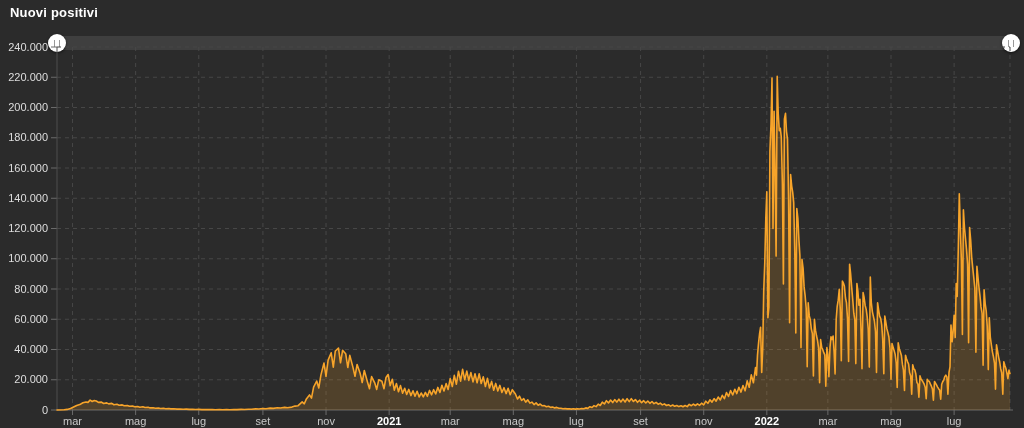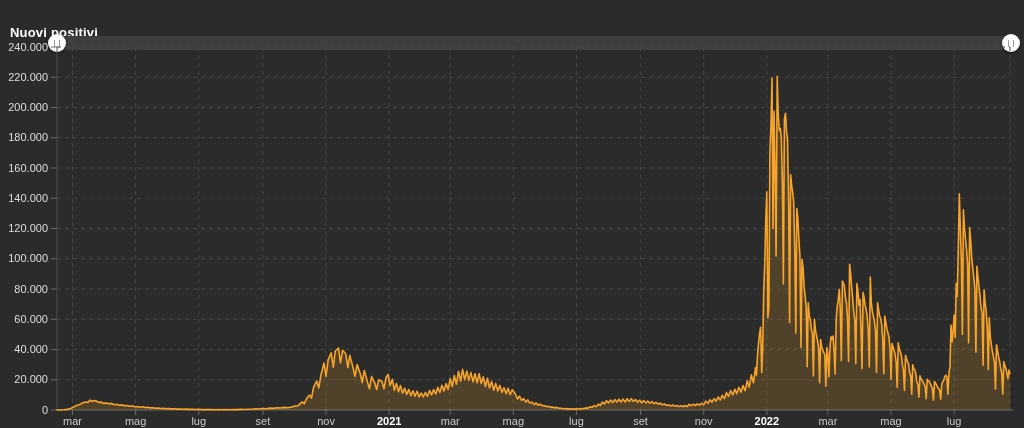--- a/index.html
+++ b/index.html
@@ -3,21 +3,20 @@
 <meta charset="utf-8">
 <style>
   html,body{margin:0;padding:0;background:#2B2B2B;}
   .app{
     position:relative;width:1024px;height:428px;overflow:hidden;
     background:#2B2B2B;font-family:"Liberation Sans",sans-serif;
   }
   .title{
     position:absolute;left:10px;top:5px;font-size:13px;font-weight:bold;color:#FFFFFF;
     letter-spacing:.2px;
-    margin-top:20px;
   }
   .slider-track{
     position:absolute;left:57px;top:36px;width:956px;height:14px;
     background:#3F3F3F;border-radius:3px;
   }
   .slider-handle{
     position:absolute;top:34px;width:18px;height:18px;border-radius:50%;
     background:#FFFFFF;box-shadow:0 1px 3px rgba(0,0,0,.6);
     display:flex;align-items:center;justify-content:center;cursor:ew-resize;
   }

